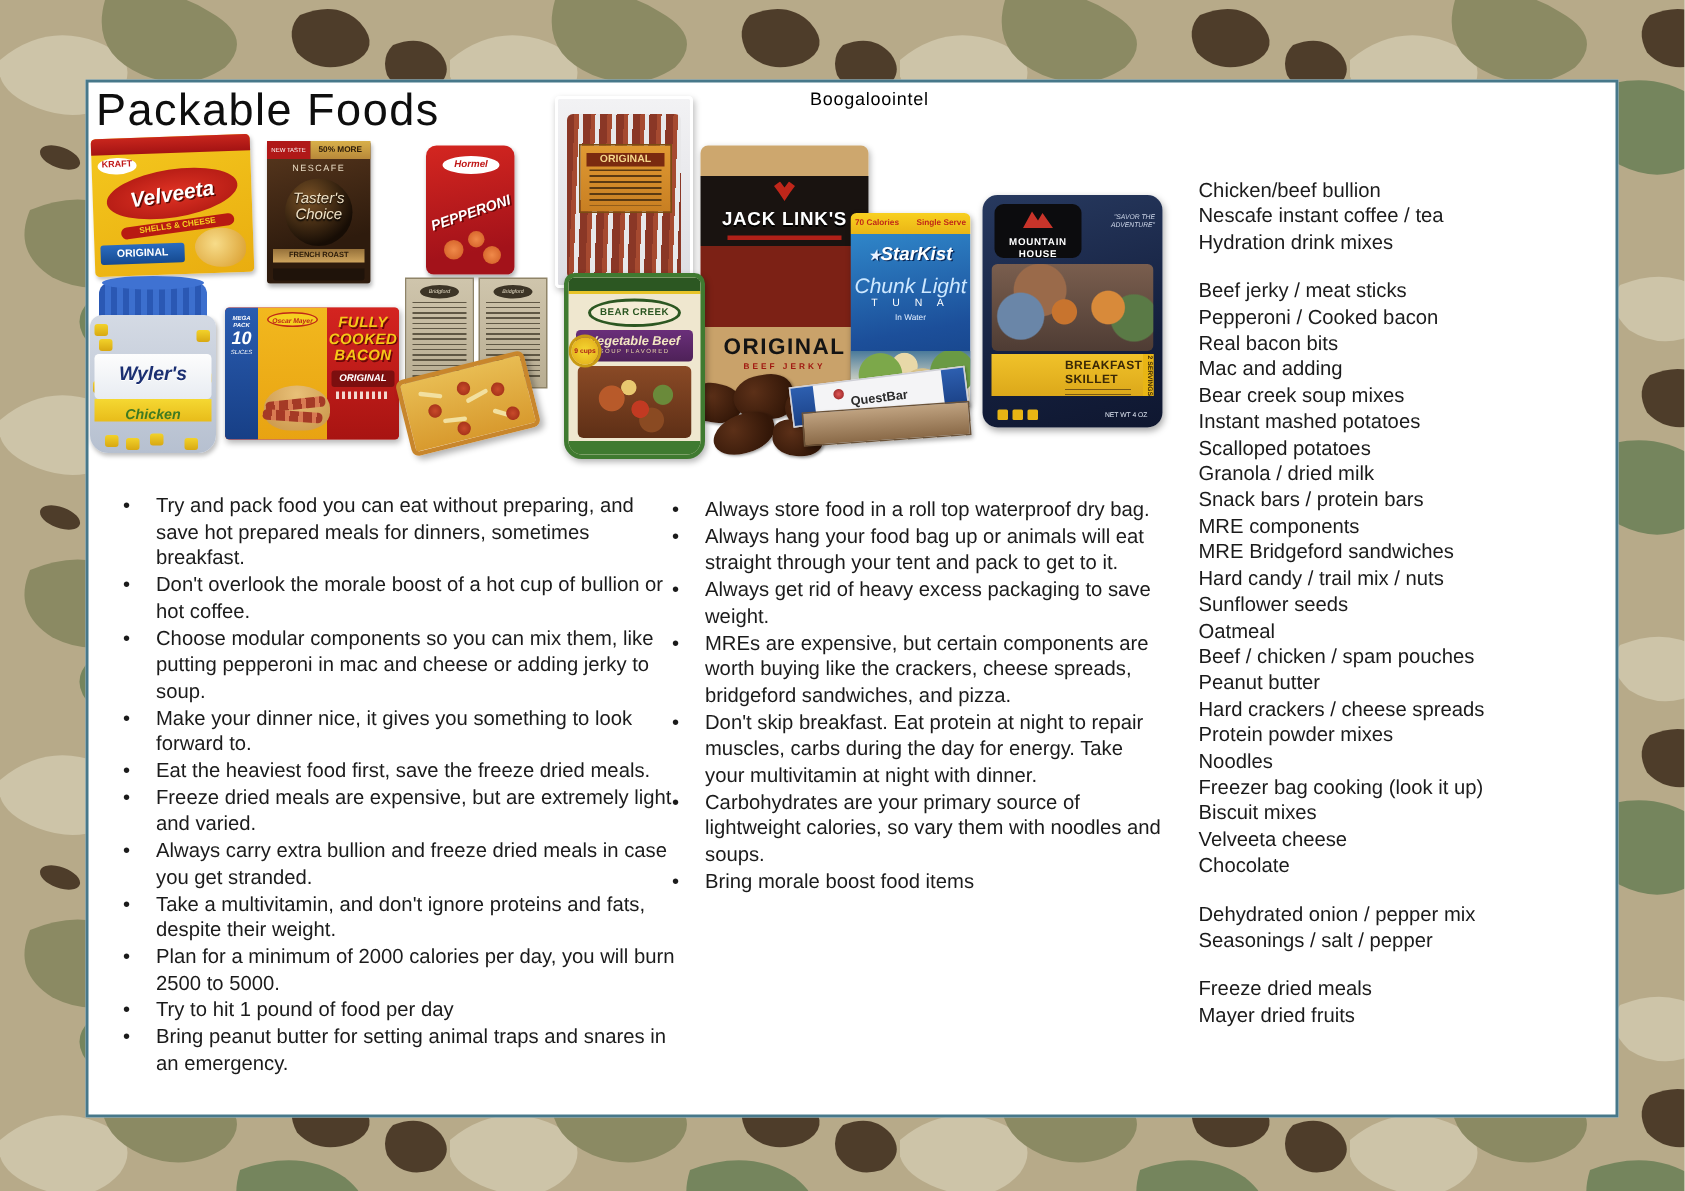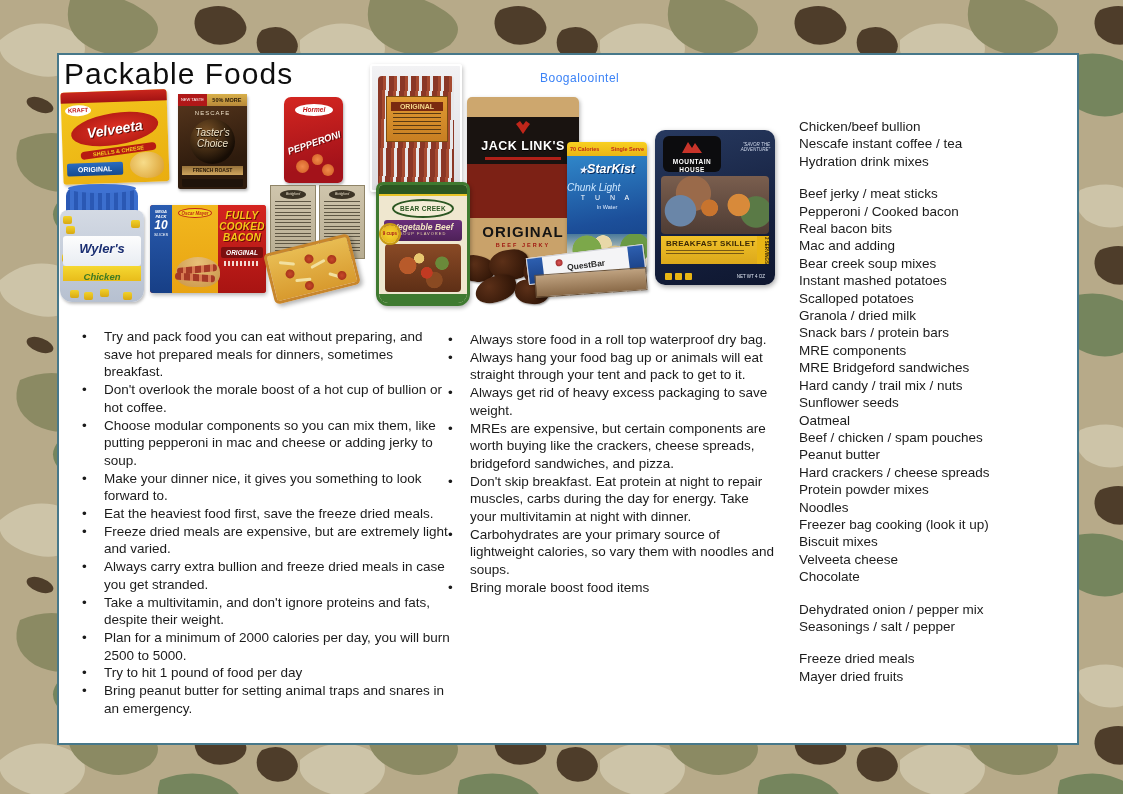--- a/index.html
+++ b/index.html
@@ -13,21 +13,21 @@
   .panel{
     position:absolute;left:57px;top:53px;width:1018px;height:688px;
     background:#ffffff;border:2px solid #47788a;z-index:1;
   }
   .panel *{box-sizing:border-box;}
   .title{
     position:absolute;left:5px;top:2px;font-size:30px;font-weight:500;
     letter-spacing:1px;color:#0e0e0e;
   }
   .watermark{
-    position:absolute;left:481px;top:16px;font-size:12px;color:#3b82f6;letter-spacing:.5px;
+    position:absolute;left:481px;top:4px;font-size:12px;color:#000000;letter-spacing:.5px;
   }
   
   .col{position:absolute;color:#1b1b1b;}
   .col-left{left:13px;top:273px;width:378px;font-size:13.5px;line-height:17.7px;}
   .col-mid{left:379px;top:276px;width:340px;font-size:13.5px;line-height:17.7px;}
   .col-right{left:740px;top:63px;width:268px;font-size:13.5px;line-height:17.4px;}
   .bullet-item{position:relative;padding-left:32px;}
   .bullet-item::before{content:"•";position:absolute;left:10px;top:0;}
   .rgroup{margin-bottom:15px;}
   
@@ -69,38 +69,38 @@
   .j-orig{position:absolute;top:126px;width:100%;text-align:center;color:#141414;font-size:15px;font-weight:bold;letter-spacing:1px;}
   .j-type{position:absolute;top:145px;width:100%;text-align:center;color:#a01810;font-size:5.5px;font-weight:bold;letter-spacing:2px;}
   .jerky-cluster{left:398px;top:193px;width:140px;height:62px;}
   .jerky{position:absolute;background:radial-gradient(circle at 35% 35%,#5c3018,#331708 75%);box-shadow:1px 1px 2px rgba(0,0,0,.4);}
   
   .p-starkist{left:508px;top:87px;width:80px;height:132px;border-radius:4px 4px 9px 9px;overflow:hidden;box-shadow:1px 2px 4px rgba(0,0,0,.35);z-index:3;}
   .sk-top{height:14px;background:linear-gradient(#f8d021,#eab515);display:flex;justify-content:space-between;color:#c02818;font-size:5.5px;font-weight:bold;line-height:14px;padding:0 3px;}
   .sk-body{position:absolute;top:14px;left:0;right:0;bottom:0;background:linear-gradient(170deg,#2f86c9,#1c4f9a 55%,#123a7a);}
   .sk-brand{margin-top:6px;text-align:center;color:#fff;font-size:12.5px;font-weight:bold;font-style:italic;text-shadow:1px 1px 0 #0a2a5a;}
   .sk-star{color:#eaf2ff;font-size:9px;}
-  .sk-chunk{margin-top:6px;text-align:left;color:#cde8ff;font-size:10px;font-style:italic;}
+  .sk-chunk{margin-top:6px;text-align:center;color:#cde8ff;font-size:14px;font-style:italic;}
   .sk-tuna{text-align:center;color:#fff;font-size:7px;letter-spacing:4px;margin-top:1px;}
   .sk-water{text-align:center;color:#e2eeff;font-size:5.5px;margin-top:3px;}
   .sk-photo{position:absolute;bottom:0;left:0;right:0;height:40px;background:radial-gradient(circle at 25% 40%,#7ca84a 0 22%,transparent 23%),radial-gradient(circle at 60% 65%,#d8c28a 0 26%,transparent 27%),radial-gradient(circle at 85% 35%,#6a9a44 0 20%,transparent 21%),radial-gradient(circle at 45% 25%,#e8d8a8 0 16%,transparent 17%),linear-gradient(#4a7a9a,#e8e2cc 60%);}
   
   .p-quest{left:462px;top:190px;width:132px;height:58px;z-index:4;}
   .q-back{position:absolute;left:6px;top:6px;width:118px;height:27px;background:#f4f4f6;border:1px solid #cfcfd6;transform:rotate(-7deg);display:flex;align-items:center;box-shadow:1px 1px 2px rgba(0,0,0,.25);}
   .q-end{width:15px;height:100%;background:linear-gradient(#2d5fb0,#1b4186);}
   .q-name{flex:1;text-align:center;color:#2a2a2a;font-size:8.5px;font-weight:bold;}
   .q-berry{position:absolute;left:28px;top:4px;width:7px;height:7px;border-radius:50%;background:radial-gradient(#e05a5a,#8a1a1a);}
   .q-front{position:absolute;left:14px;top:26px;width:112px;height:23px;transform:rotate(-4deg);background:linear-gradient(#bfa280,#8a6a48),radial-gradient(circle at 20% 50%,#5a4430 0 2px,transparent 3px);box-shadow:1px 2px 3px rgba(0,0,0,.3);border:1px solid #6a5238;}
   
   .p-mountain{left:596px;top:75px;width:120px;height:155px;border-radius:10px;background:linear-gradient(165deg,#27395f,#141f3d 65%,#0f1730);box-shadow:1px 2px 5px rgba(0,0,0,.35);overflow:hidden;}
   .mh-label{position:absolute;top:6px;left:8px;width:58px;height:36px;background:#0c0c0e;border-radius:6px;text-align:center;padding-top:3px;}
   .mh-brand{color:#fff;font-size:6.5px;font-weight:bold;letter-spacing:.5px;line-height:7.5px;display:block;margin-top:1px;}
   .mh-tag{position:absolute;top:12px;right:5px;width:46px;color:#cdd6e8;font-size:4.5px;font-style:italic;text-align:right;}
   .mh-photo{position:absolute;top:46px;left:6px;right:6px;height:58px;border-radius:4px;background:radial-gradient(circle at 18% 60%,#6a86a8 0 16%,transparent 17%),radial-gradient(circle at 45% 55%,#c8742e 0 12%,transparent 13%),radial-gradient(circle at 72% 50%,#d88a3a 0 13%,transparent 14%),radial-gradient(circle at 88% 62%,#5a7a46 0 15%,transparent 16%),radial-gradient(circle at 30% 30%,#9a6a4a 0 20%,transparent 21%),linear-gradient(#7a5e4e,#4e3c34);}
-  .mh-band{position:absolute;top:106px;left:6px;right:6px;height:28px;background:linear-gradient(#f0c22a,#dca81a);display:flex;}
+  .mh-band{position:absolute;top:106px;left:6px;right:6px;height:28px;background:linear-gradient(#f0c22a,#dca81a);display:flex;padding-left:44px;}
   .mh-band-main{flex:1;padding:3px 0 0 5px;}
   .mh-meal{color:#3a2806;font-size:8px;font-weight:bold;letter-spacing:.3px;display:block;}
   .mh-sub{display:block;margin-top:2px;width:86%;height:7px;background:repeating-linear-gradient(#7a5a14 0 1px,transparent 1px 3.5px);}
   .mh-serv{width:12px;background:#e8b514;color:#3a2806;font-size:4.5px;font-weight:bold;writing-mode:vertical-rl;text-align:center;}
   .mh-net{position:absolute;bottom:6px;right:10px;color:#dfe6f2;font-size:4.5px;}
   .mh-dots{position:absolute;bottom:5px;left:10px;display:flex;gap:3px;}
   .mh-dots i{width:7px;height:7px;background:#e8b514;border-radius:1px;}
   
   .p-wylers{left:1px;top:133px;width:84px;height:114px;}
   .w-lid{position:relative;margin:0 auto;width:72px;height:24px;background:repeating-linear-gradient(90deg,#2a58b4 0 4px,#3c6fce 4px 8px);border-radius:8px 8px 2px 2px;}

